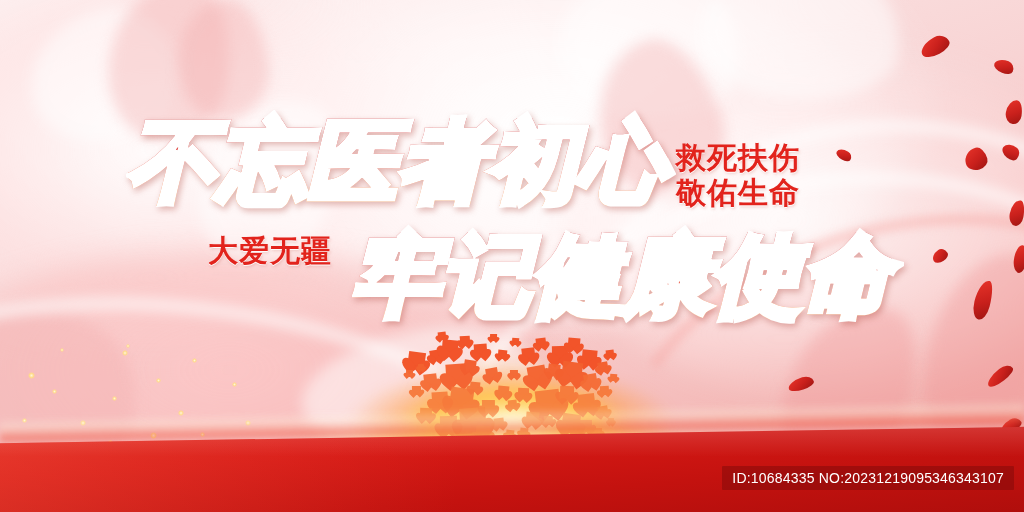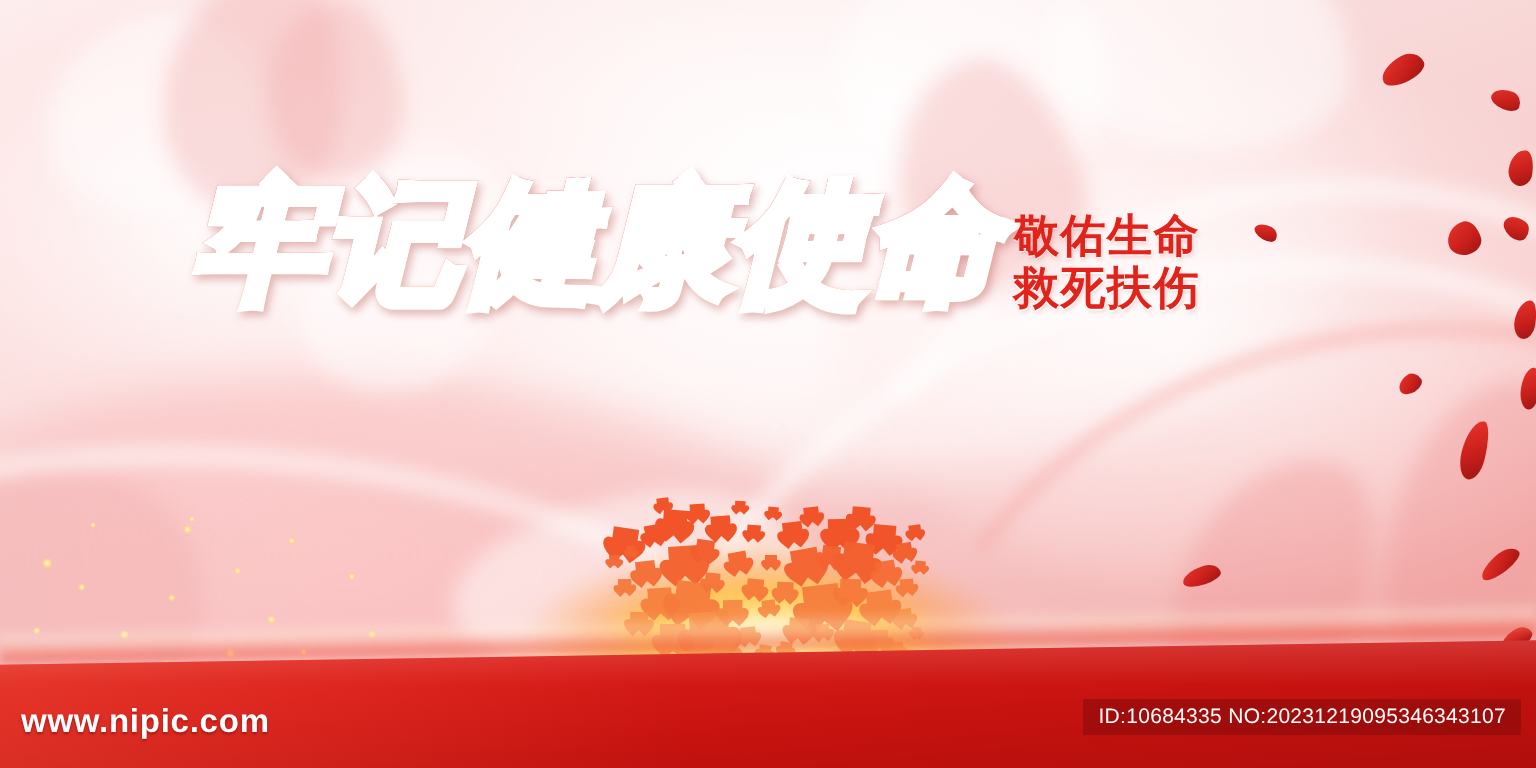--- a/index.html
+++ b/index.html
@@ -250,30 +250,31 @@
       <div class="hrt" style="left: 190px; top: 112px; width: 7px; height: 7px; background: rgb(252, 176, 84); opacity: 0.82; transform: rotate(-7deg);"></div>
       <div class="hrt" style="left: 60px; top: 126px; width: 8px; height: 8px; background: rgb(254, 190, 90); opacity: 0.79; transform: rotate(2deg);"></div>
       <div class="hrt" style="left: 46px; top: 122px; width: 6px; height: 6px; background: rgb(253, 186, 88); opacity: 0.8; transform: rotate(2deg);"></div>
       <div class="hrt" style="left: 206px; top: 88px; width: 6px; height: 6px; background: rgb(249, 152, 73); opacity: 0.86; transform: rotate(-1deg);"></div>
     </div>
 
   <div class="horizon"></div>
   <div class="band"></div>
   <div class="band-sheen"></div>
 
-  <div class="title-main cn l1">牢记健康使命</div>
+  <div class="title-main cn l1">不忘医者初心</div>
+  <div class="title-main cn l2">牢记健康使命</div>
 
   <div class="sub cn right">
+    <div>救死扶伤</div>
     <div>敬佑生命</div>
-    <div>救死扶伤</div>
   </div>
   <div class="sub cn left">
+    <div>大爱无疆</div>
   </div>
 
   <div class="logo">
-    <span class="logo-url">www.nipic.com</span>
   </div>
 
   <div class="idbox">
     <span class="idtext">ID:10684335 NO:20231219095346343107</span>
   </div>
 
 </div>
 
 </body></html>

